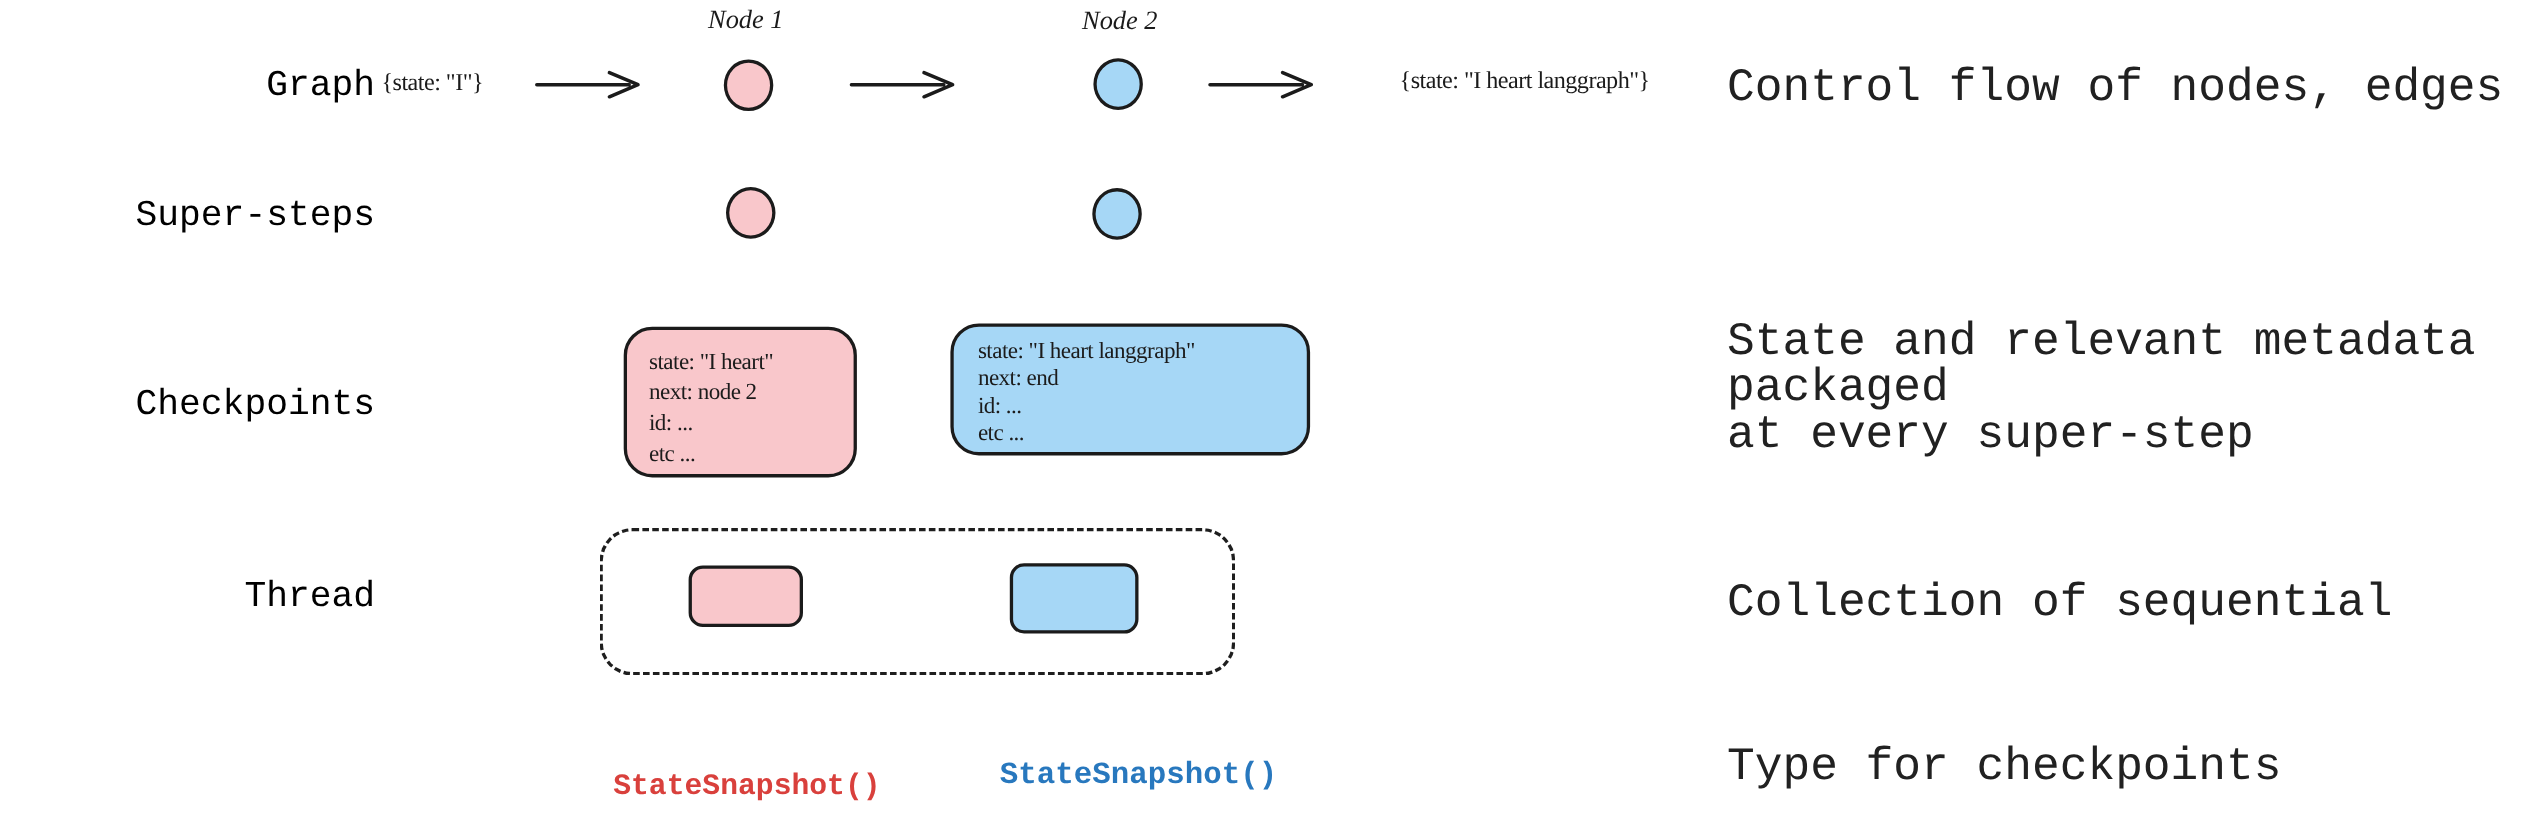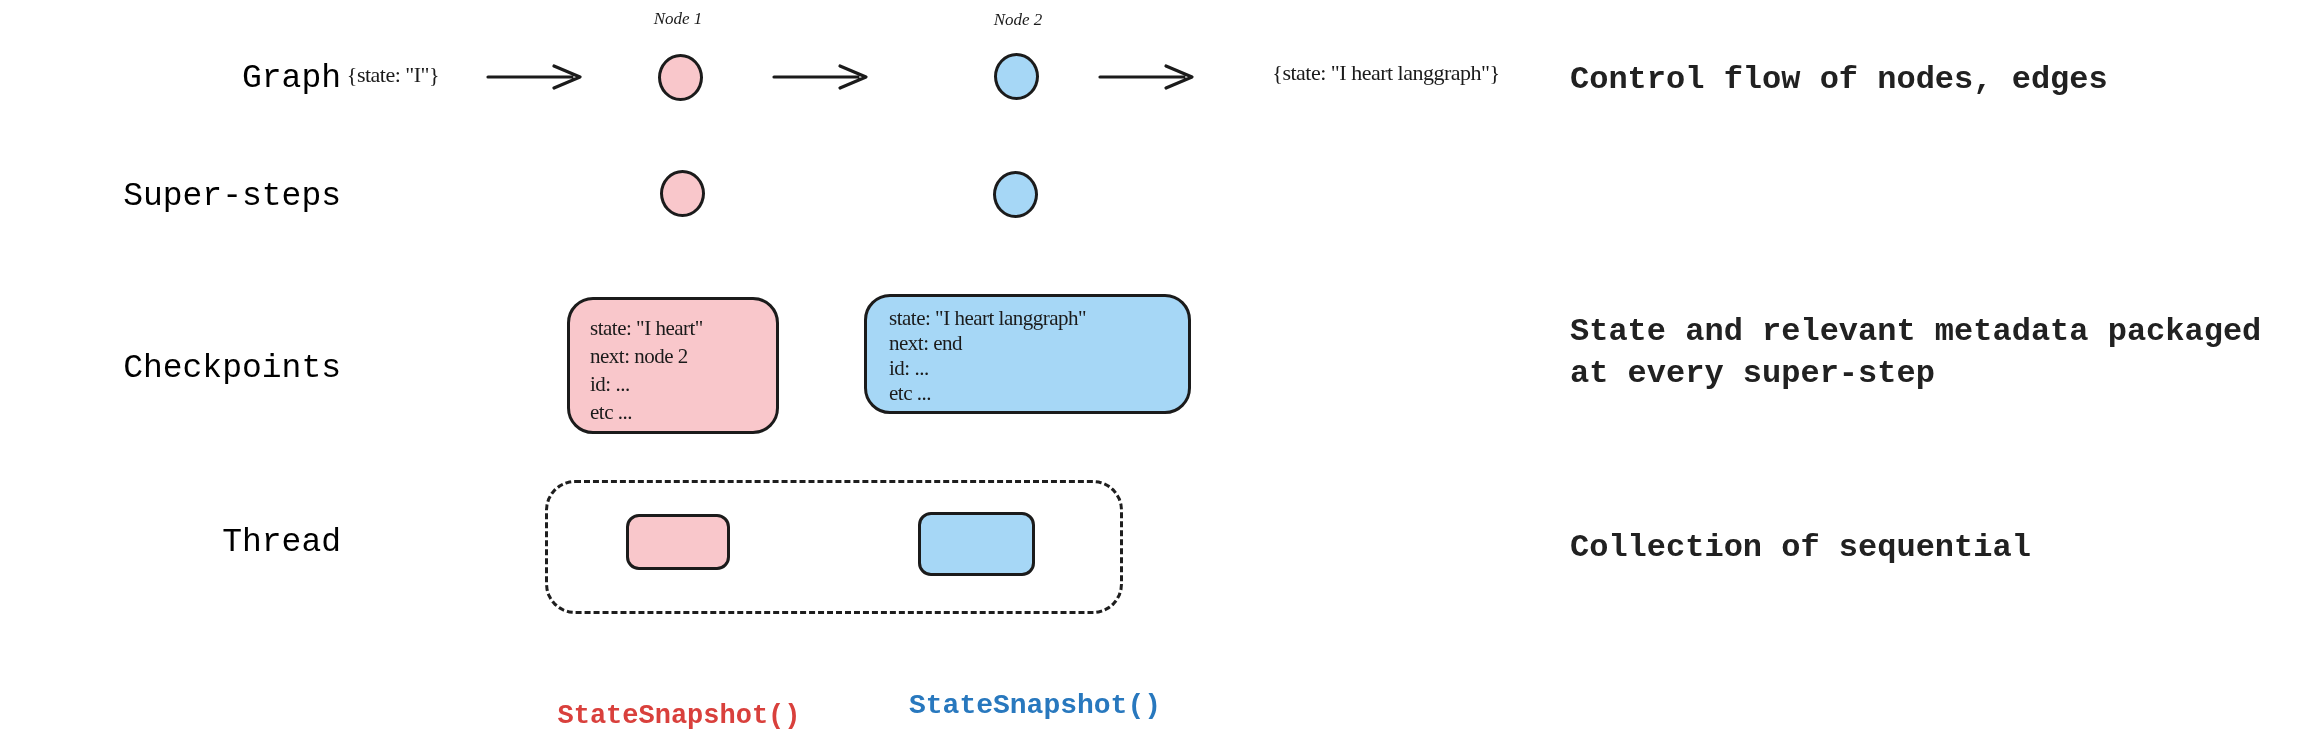--- a/index.html
+++ b/index.html
@@ -21,41 +21,41 @@
     font-size: 33px;
     font-weight: 400;
     color: #000000;
     white-space: nowrap;
   }
   .description {
     position: absolute;
     left: 1570px;
     transform: translateY(-50%);
     font-family: "Liberation Mono", "DejaVu Sans Mono", monospace;
-    font-size: 32px;
+    font-size: 42px;
     line-height: 42px;
-    font-weight: 700;
+    font-weight: 400;
     color: #212121;
     white-space: pre-line;
   }
   .hand {
     font-family: cursive;
     color: #1b1b1b;
   }
   .state-text {
     position: absolute;
     transform: translate(-50%, -50%);
     font-size: 22px;
     letter-spacing: -0.5px;
     white-space: nowrap;
   }
   .node-label {
     position: absolute;
     transform: translate(-50%, -50%);
-    font-size: 17px;
+    font-size: 24px;
     font-style: italic;
     white-space: nowrap;
   }
   
   .node-circle {
     position: absolute;
     width: 45px;
     height: 47px;
     border: 3px solid #1b1b1b;
     border-radius: 50%;
@@ -115,20 +115,21 @@
 
   <div class="row-label" style="top:78px">Graph</div>
   <div class="row-label" style="top:196px">Super-steps</div>
   <div class="row-label" style="top:368px">Checkpoints</div>
   <div class="row-label" style="top:542px">Thread</div>
 
   <div class="description" style="top:80px">Control flow of nodes, edges</div>
   <div class="description" style="top:353px">State and relevant metadata packaged
 at every super-step</div>
   <div class="description" style="top:548px">Collection of sequential</div>
+  <div class="description" style="top:697px">Type for checkpoints</div>
 
   <div class="hand state-text" style="left:393px; top:75px">{state: "I"}</div>
 
   <svg class="arrow" style="left:486px; top:62px" width="100" height="30" viewBox="0 0 100 30">
     <path d="M2 15 H 86 M68 4 L94 15 L68 26" fill="none" stroke="#1b1b1b" stroke-width="3.2" stroke-linecap="round" stroke-linejoin="round"></path>
   </svg>
 
   <div class="hand node-label" style="left:678px; top:19px">Node 1</div>
   <div class="node-circle pink-fill" style="left:658px; top:54px"></div>
 

